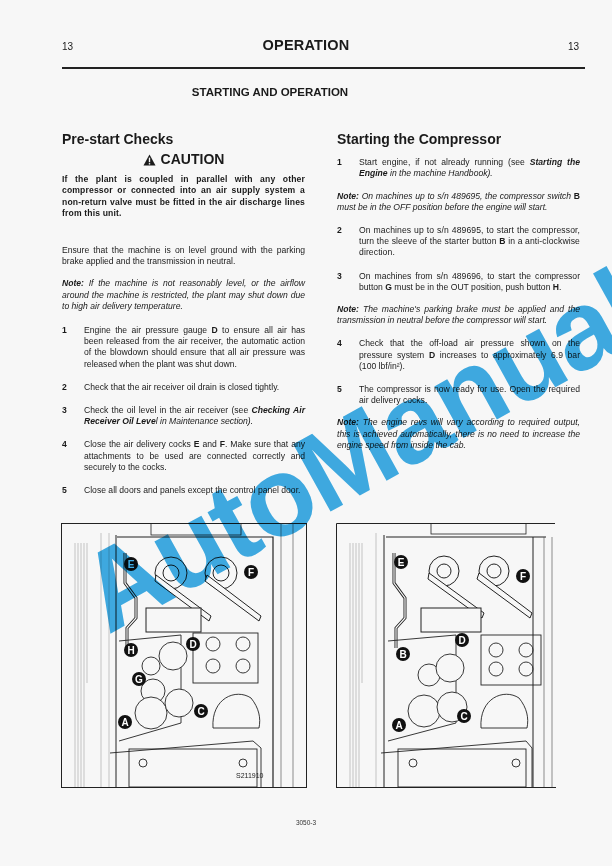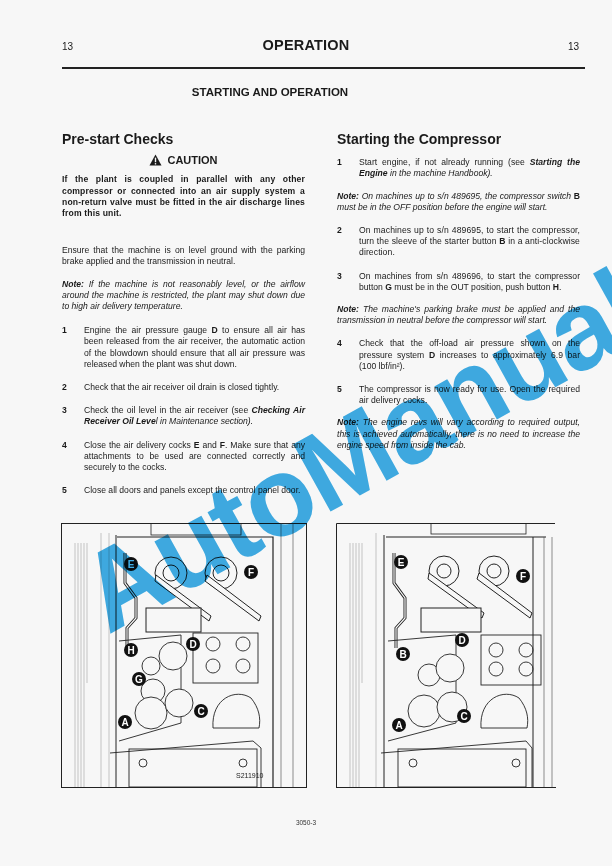--- a/index.html
+++ b/index.html
@@ -8,21 +8,21 @@
     font-family:"Liberation Sans", sans-serif; color:#1a1a1a;
   }
   .abs { position:absolute; }
   .pagenum { font-size:10px; top:41px; }
   .hdr-title { top:37px; left:0; width:612px; text-align:center; font-size:14.5px; font-weight:bold; letter-spacing:0.2px; }
   .hdr-rule { top:67px; left:62px; width:523px; height:2px; background:#222; }
   .sub-title { top:86px; left:0; width:540px; text-align:center; font-size:11.5px; font-weight:bold; }
   .col { font-size:8.6px; line-height:11.2px; }
   .col p { margin:0; text-align:justify; }
   .sec-h { font-size:14px; font-weight:bold; margin:0; }
-  .caution-h { text-align:center; font-size:11px; font-weight:bold; margin:0; }
+  .caution-h { text-align:center; font-size:14px; font-weight:bold; margin:0; }
   .caution-h svg { vertical-align:-2px; margin-right:5px; }
   .caution-b { font-weight:bold; letter-spacing:0.15px; }
   .note { font-style:italic; }
   .note b { font-style:italic; }
   .item { display:flex; }
   .item .num { width:22px; flex:none; font-weight:bold; }
   .item .txt { flex:1; text-align:justify; }
   .fig { background:#f7f7f7; }
   .fig svg { display:block; }
   .watermark {

